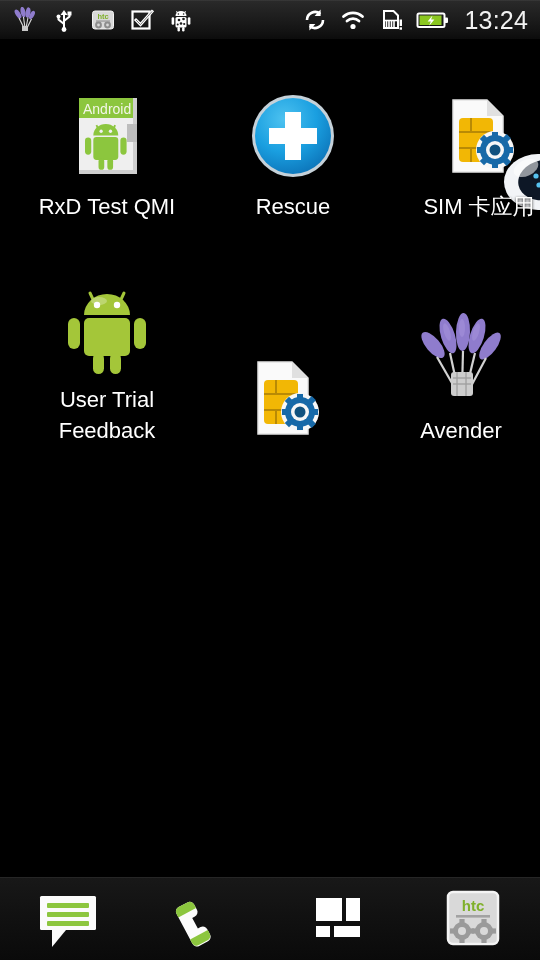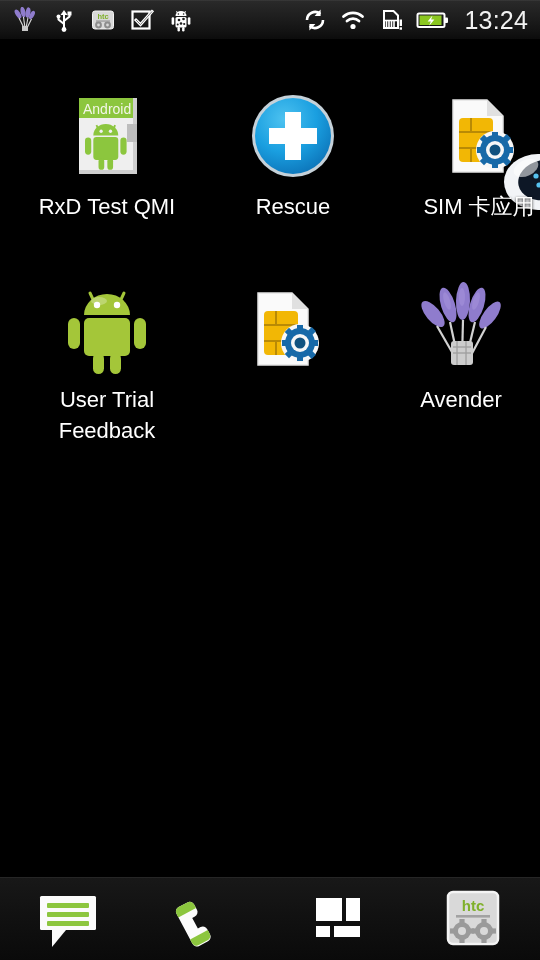--- a/index.html
+++ b/index.html
@@ -392,21 +392,21 @@
               </g>
             </g>
             <circle cx="64" cy="62" r="9" fill="#f7f7f7"></circle>
             <circle cx="64" cy="62" r="5.5" fill="#11527f"></circle>
           </svg>
         </span>
         <span class="app-label">SIM 卡应用</span>
       </div>
     </div>
 
-    <div class="app-row" style="margin-top:59px;">
+    <div class="app-row" style="margin-top:59px;align-items:flex-end;">
 
       <div class="app-cell">
         <span class="app-art">
           <svg viewBox="0 0 96 96" width="96" height="96">
             <g fill="#a4c639">
               <path d="M25 34 a23 21 0 0 1 46 0 z"></path>
               <rect x="25" y="37" width="46" height="38" rx="5"></rect>
               <rect x="9" y="37" width="12" height="31" rx="6"></rect>
               <rect x="75" y="37" width="12" height="31" rx="6"></rect>
               <rect x="34" y="72" width="11" height="21" rx="5.5"></rect>

